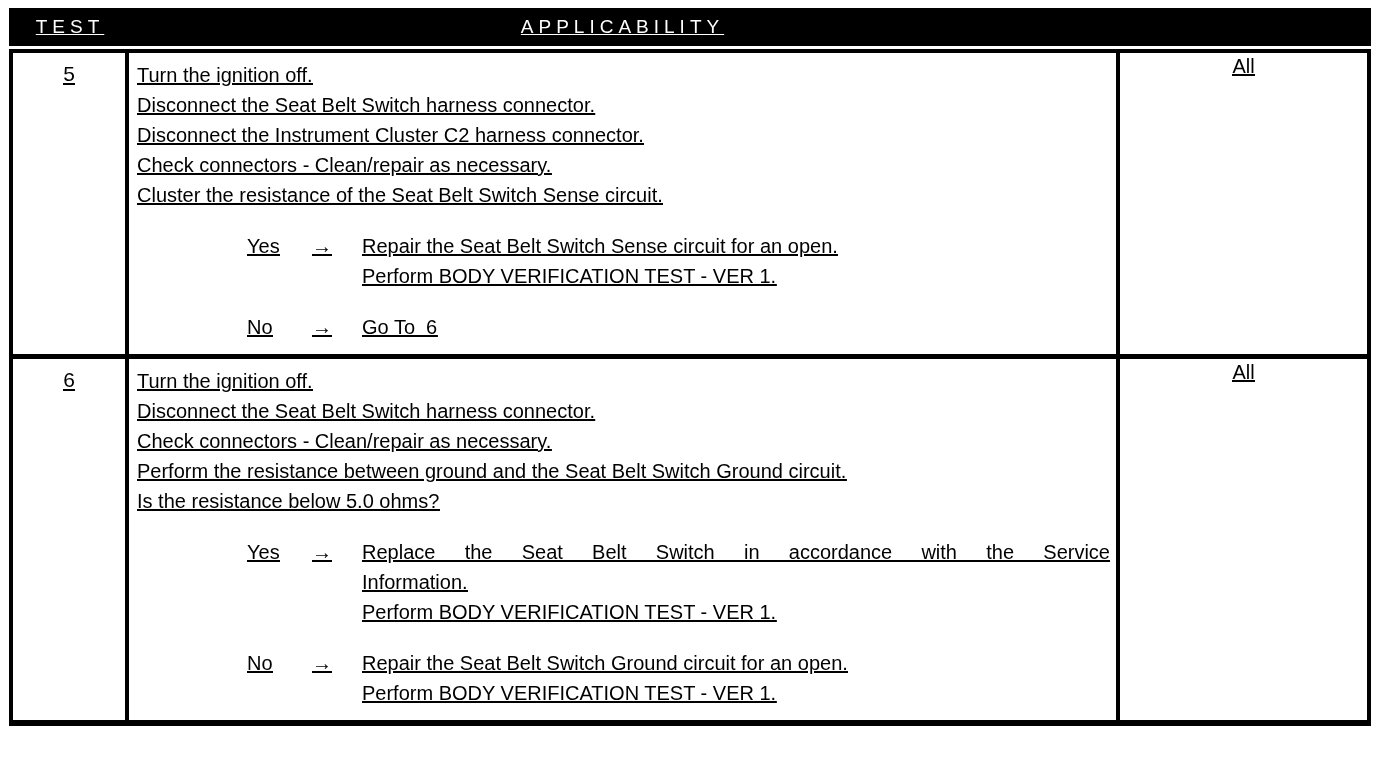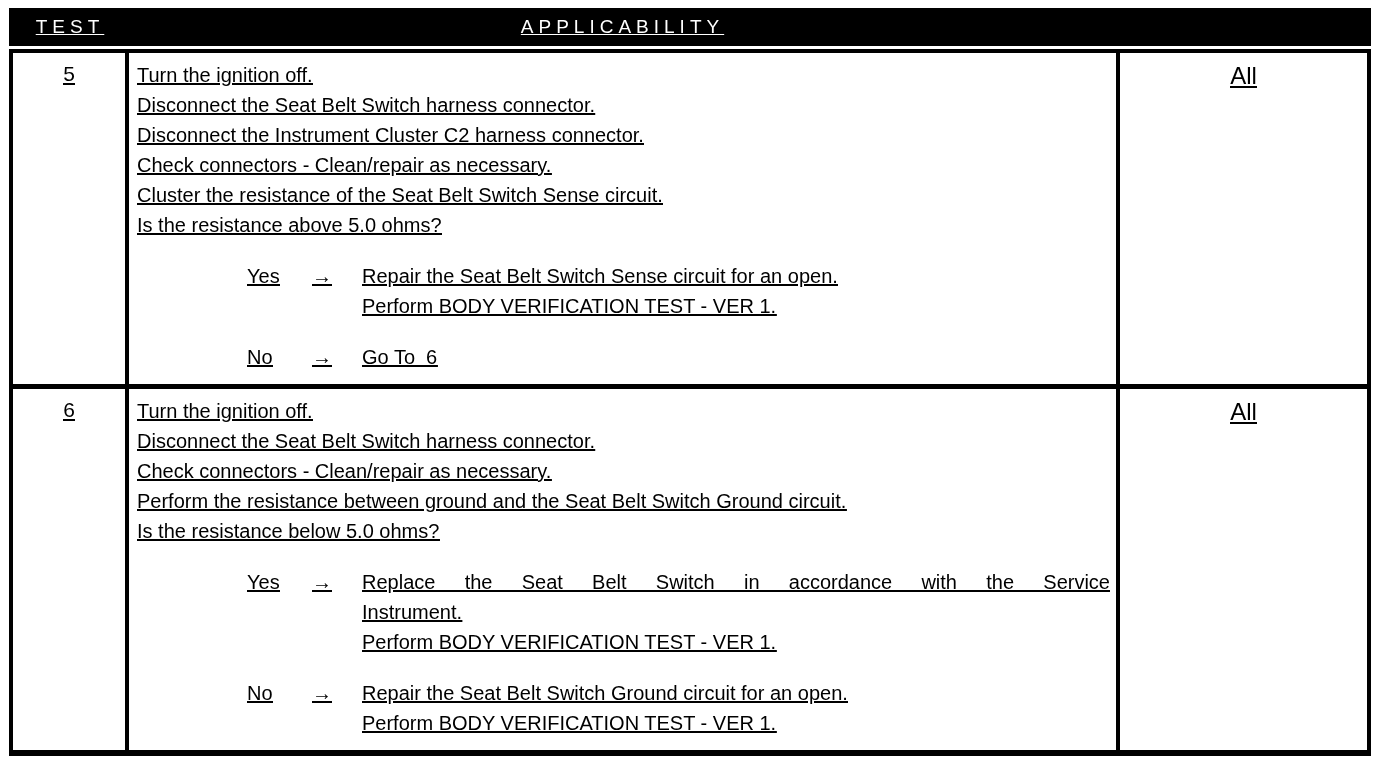--- a/index.html
+++ b/index.html
@@ -45,22 +45,22 @@
   .trow + .trow { border-top: 5px solid #000000; }
   .td-test {
     border-right: 4px solid #000000;
     text-align: center;
     padding-top: 9px;
     font-size: 21px;
   }
   .td-appl {
     border-left: 4px solid #000000;
     text-align: center;
-    padding-top: 9px;
-    font-size: 24px;
+    padding-top: 2px;
+    font-size: 20px;
   }
   .td-action {
     padding: 7px 6px 12px 8px;
     font-size: 20px;
     line-height: 30px;
   }
   .action-line { white-space: pre-wrap; }
   .result {
     display: grid;
     grid-template-columns: 65px 50px 1fr;
@@ -88,21 +88,20 @@
     <div class="td td-test">
       <span class="bind-test">5</span>
     </div>
     <div class="td td-action">
       <div class="action-lines">
             <div class="action-line">Turn the ignition off.</div>
             <div class="action-line">Disconnect the Seat Belt Switch harness connector.</div>
             <div class="action-line">Disconnect the Instrument Cluster C2 harness connector.</div>
             <div class="action-line">Check connectors - Clean/repair as necessary.</div>
             <div class="action-line">Cluster the resistance of the Seat Belt Switch Sense circuit.</div>
-            <div class="action-line">Is the resistance above 5.0 ohms?</div>
           </div>
       <div class="results">
   <div class="result">
     <span class="answer">Yes</span>
     <span class="arrow">→</span>
     <div class="result-lines">
                 <div class="result-line">Repair the Seat Belt Switch Sense circuit for an open.</div>
                 <div class="result-line">Perform BODY VERIFICATION TEST - VER 1.</div>
               </div>
   </div>
@@ -132,21 +131,21 @@
             <div class="action-line">Check connectors - Clean/repair as necessary.</div>
             <div class="action-line">Perform the resistance between ground and the Seat Belt Switch Ground circuit.</div>
             <div class="action-line">Is the resistance below 5.0 ohms?</div>
           </div>
       <div class="results">
   <div class="result">
     <span class="answer">Yes</span>
     <span class="arrow">→</span>
     <div class="result-lines">
                 <div class="result-line justified">Replace the Seat Belt Switch in accordance with the Service</div>
-                <div class="result-line">Instrument.</div>
+                <div class="result-line">Information.</div>
                 <div class="result-line">Perform BODY VERIFICATION TEST - VER 1.</div>
               </div>
   </div>
 
   <div class="result">
     <span class="answer">No</span>
     <span class="arrow">→</span>
     <div class="result-lines">
                 <div class="result-line">Repair the Seat Belt Switch Ground circuit for an open.</div>
                 <div class="result-line">Perform BODY VERIFICATION TEST - VER 1.</div>

